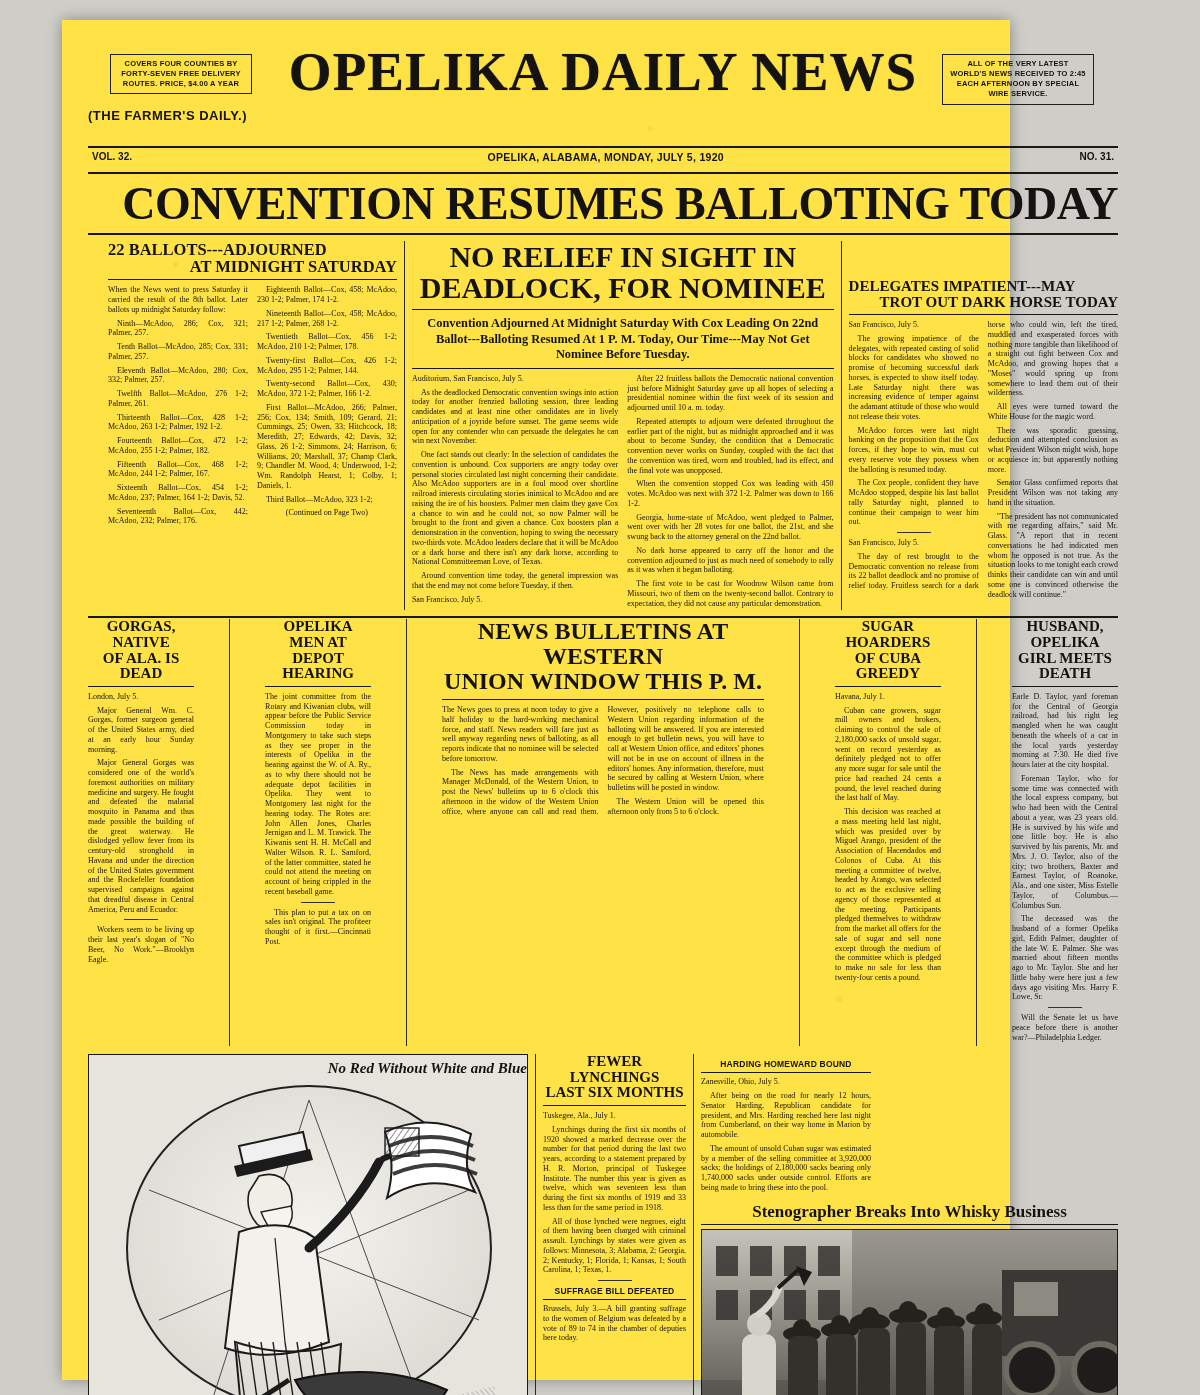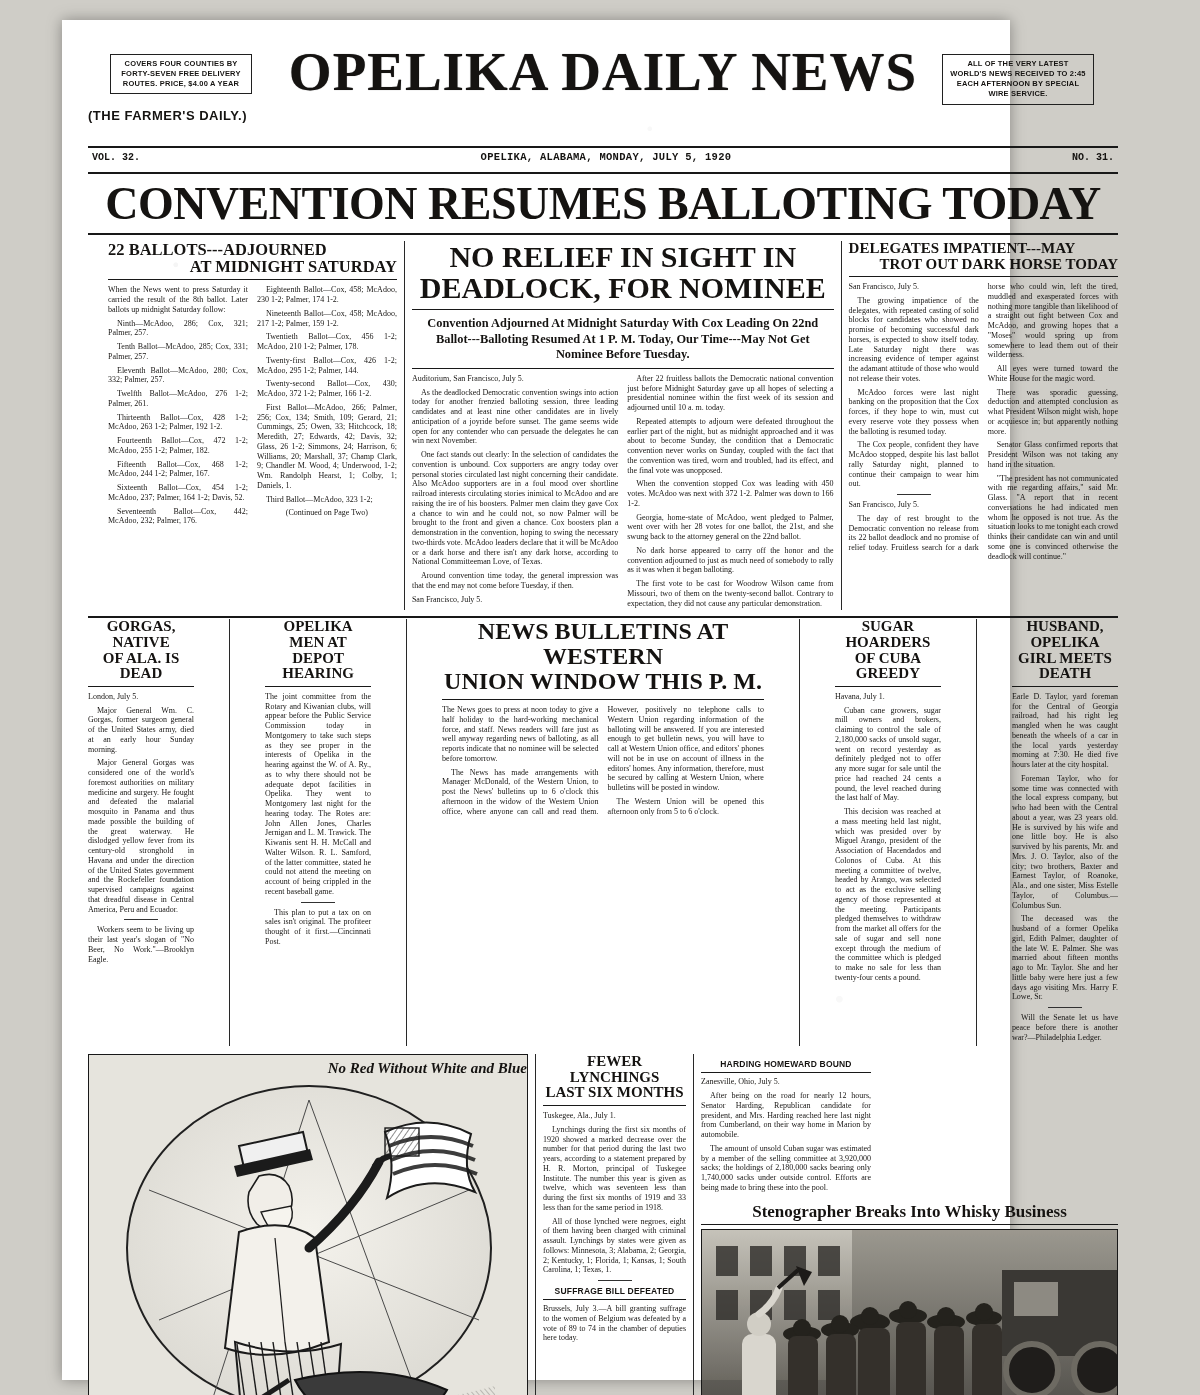--- a/index.html
+++ b/index.html
@@ -3,21 +3,21 @@
 <meta charset="utf-8">
 <style>
   html,body{margin:0;padding:0;background:#8d8b86;}
   body{font-family:"Liberation Serif", serif;}
   #page{
     position:relative;width:1200px;height:1395px;overflow:hidden;
     background:#cfcdc7;
   }
   #paper{
     position:absolute;left:62px;top:20px;width:948px;height:1360px;
-    background:#ffffff;
+    background:#fde047;
     box-shadow:0 0 14px rgba(0,0,0,.35);
     filter:contrast(1.02);
   }
   .grain{position:absolute;inset:0;pointer-events:none;
     background:
       radial-gradient(circle at 12% 18%, rgba(0,0,0,.07) 0 2px, transparent 3px),
       radial-gradient(circle at 62% 8%, rgba(0,0,0,.05) 0 2px, transparent 3px),
       radial-gradient(circle at 82% 72%, rgba(0,0,0,.05) 0 3px, transparent 4px),
       radial-gradient(circle at 30% 88%, rgba(0,0,0,.05) 0 2px, transparent 3px);
     opacity:.7;}
@@ -33,28 +33,28 @@
   .mh-left{left:22px;width:128px;}
   .mh-right{right:24px;width:138px;}
   .mh-title{
     text-align:center;font-family:"Liberation Serif",serif;font-weight:bold;
     font-size:55px;letter-spacing:1px;margin-top:6px;line-height:1;
     text-shadow:0 0 1px rgba(0,0,0,.5);
   }
   .mh-sub{text-align:left;font-family:"Liberation Sans",sans-serif;font-size:13px;font-weight:bold;margin-top:9px;letter-spacing:.5px;}
   .rule{border-top:2px solid #1a1a1a;margin:6px 0 0 0;}
   .rule-thin{border-top:1px solid #1a1a1a;}
-  .volbar{display:flex;justify-content:space-between;align-items:flex-end;
-    font-family:Liberation Mono, monospace;font-weight:bold;font-size:10px;
+  .volbar{display:flex;justify-content:space-between;align-items:flex-start;
+    font-family:Liberation Sans, sans-serif;font-weight:bold;font-size:10px;
     padding:3px 4px 3px 4px;}
   .volbar .center{font-size:10.5px;letter-spacing:.3px;}
 
   
   .bighead{
-    text-align:center;font-weight:bold;font-size:46px;line-height:1;
+    text-align:right;font-weight:bold;font-size:46px;line-height:1;
     letter-spacing:-.5px;margin:7px 0 5px 0;font-family:"Liberation Serif",serif;
   }
 
   
   .cols{display:flex;}
   .col{position:relative;}
   .vrule{width:0;border-left:1px solid #2a2a2a;margin:0 7px;}
   .hd{font-weight:bold;text-align:center;line-height:1.04;}
   .hd.s1{font-size:16.5px;}
   .hd.s2{font-size:30px;}
@@ -112,21 +112,21 @@
             <p>Ninth—McAdoo, 286; Cox, 321; Palmer, 257.</p>
             <p>Tenth Ballot—McAdoo, 285; Cox, 331; Palmer, 257.</p>
             <p>Eleventh Ballot—McAdoo, 280; Cox, 332; Palmer, 257.</p>
             <p>Twelfth Ballot—McAdoo, 276 1-2; Palmer, 261.</p>
             <p>Thirteenth Ballot—Cox, 428 1-2; McAdoo, 263 1-2; Palmer, 192 1-2.</p>
             <p>Fourteenth Ballot—Cox, 472 1-2; McAdoo, 255 1-2; Palmer, 182.</p>
             <p>Fifteenth Ballot—Cox, 468 1-2; McAdoo, 244 1-2; Palmer, 167.</p>
             <p>Sixteenth Ballot—Cox, 454 1-2; McAdoo, 237; Palmer, 164 1-2; Davis, 52.</p>
             <p>Seventeenth Ballot—Cox, 442; McAdoo, 232; Palmer, 176.</p>
             <p>Eighteenth Ballot—Cox, 458; McAdoo, 230 1-2; Palmer, 174 1-2.</p>
-            <p>Nineteenth Ballot—Cox, 458; McAdoo, 217 1-2; Palmer, 159 1-2.</p>
+            <p>Nineteenth Ballot—Cox, 458; McAdoo, 217 1-2; Palmer, 268 1-2.</p>
             <p>Twentieth Ballot—Cox, 456 1-2; McAdoo, 210 1-2; Palmer, 178.</p>
             <p>Twenty-first Ballot—Cox, 426 1-2; McAdoo, 295 1-2; Palmer, 144.</p>
             <p>Twenty-second Ballot—Cox, 430; McAdoo, 372 1-2; Palmer, 166 1-2.</p>
             <p>First Ballot—McAdoo, 266; Palmer, 256; Cox, 134; Smith, 109; Gerard, 21; Cummings, 25; Owen, 33; Hitchcock, 18; Meredith, 27; Edwards, 42; Davis, 32; Glass, 26 1-2; Simmons, 24; Harrison, 6; Williams, 20; Marshall, 37; Champ Clark, 9; Chandler M. Wood, 4; Underwood, 1-2; Wm. Randolph Hearst, 1; Colby, 1; Daniels, 1.</p>
             <p>Third Ballot—McAdoo, 323 1-2;</p>
             <p class="center" style="text-indent:0;">(Continued on Page Two)</p>
           </div>
         </div>
 
         <div class="vrule"></div>
@@ -148,21 +148,21 @@
             <p>When the convention stopped Cox was leading with 450 votes. McAdoo was next with 372 1-2. Palmer was down to 166 1-2.</p>
             <p>Georgia, home-state of McAdoo, went pledged to Palmer, went over with her 28 votes for one ballot, the 21st, and she swung back to the attorney general on the 22nd ballot.</p>
             <p>No dark horse appeared to carry off the honor and the convention adjourned to just as much need of somebody to rally as it was when it began balloting.</p>
             <p>The first vote to be cast for Woodrow Wilson came from Missouri, two of them on the twenty-second ballot. Contrary to expectation, they did not cause any particular demonstration.</p>
           </div>
         </div>
 
         <div class="vrule"></div>
 
         <div class="col" style="width:276px;">
-          <div class="hd s4" style="text-align:left;">DELEGATES IMPATIENT---MAY</div>
+          <div class="hd s4" style="text-align:left;margin-top:38px;">DELEGATES IMPATIENT---MAY</div>
           <div class="hd s4" style="text-align:right;">TROT OUT DARK HORSE TODAY</div>
           <div class="rule-thin" style="margin:4px 0 5px;"></div>
           <div class="body twocol">
             <p class="lead"><span>San Francisco, July 5.</span></p>
             <p>The growing impatience of the delegates, with repeated casting of solid blocks for candidates who showed no promise of becoming successful dark horses, is expected to show itself today. Late Saturday night there was increasing evidence of temper against the adamant attitude of those who would not release their votes.</p>
             <p>McAdoo forces were last night banking on the proposition that the Cox forces, if they hope to win, must cut every reserve vote they possess when the balloting is resumed today.</p>
             <p>The Cox people, confident they have McAdoo stopped, despite his last ballot rally Saturday night, planned to continue their campaign to wear him out.</p>
             <div class="dash"></div>
             <p style="text-indent:0;"><span>San Francisco, July 5.</span></p>
             <p>The day of rest brought to the Democratic convention no release from its 22 ballot deadlock and no promise of relief today. Fruitless search for a dark horse who could win, left the tired, muddled and exasperated forces with nothing more tangible than likelihood of a straight out fight between Cox and McAdoo, and growing hopes that a "Moses" would spring up from somewhere to lead them out of their wilderness.</p>

